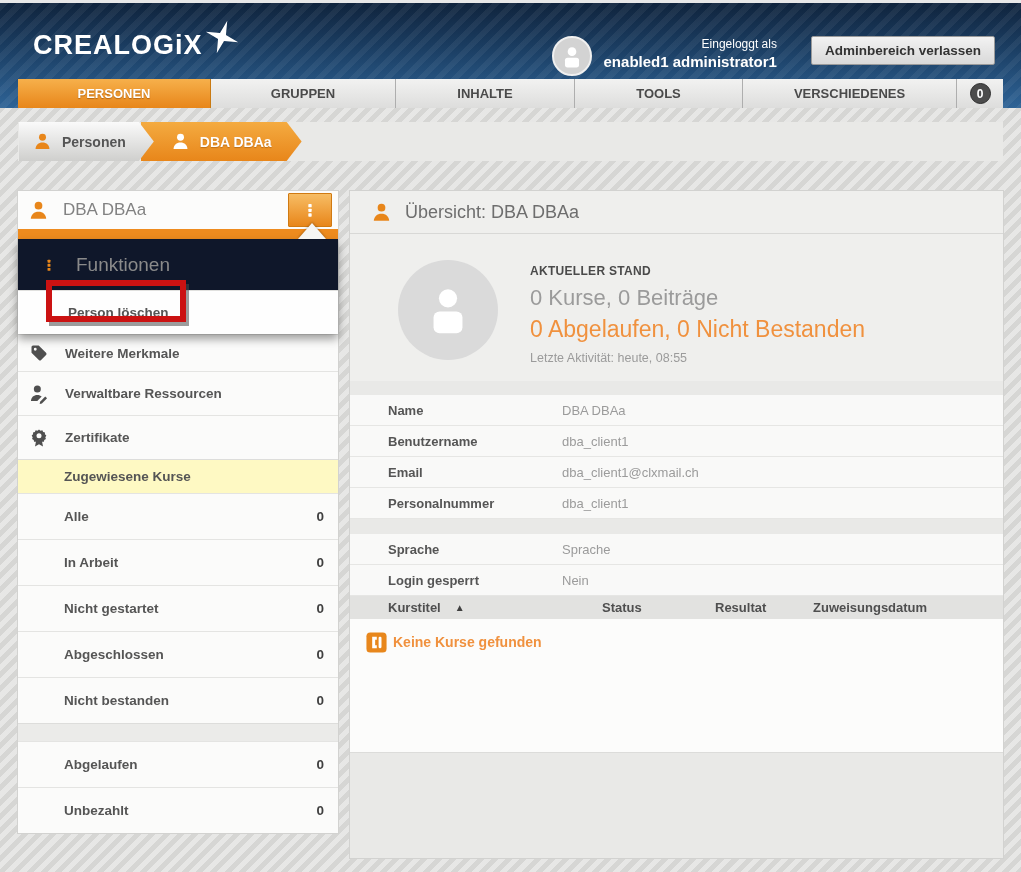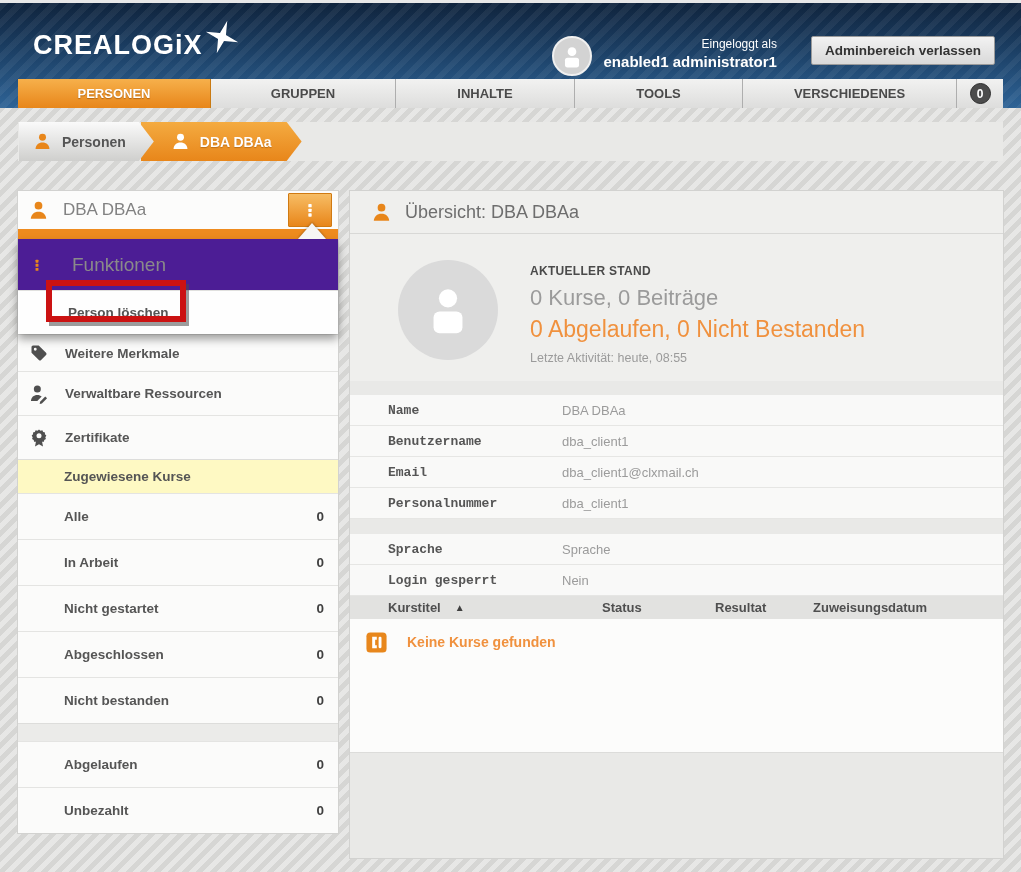--- a/index.html
+++ b/index.html
@@ -84,22 +84,22 @@
     background:linear-gradient(#f7bd65,#e8861a); display:flex; align-items:center; justify-content:center;
     color:#fff; cursor:pointer;
   }
   .sb-orange-bar { height:10px; background:#ee8b1e; position:relative; }
   .notch {
     position:absolute; right:12px; top:-6px; width:0; height:0; z-index:5;
     border-left:14px solid transparent; border-right:14px solid transparent; border-bottom:16px solid #f6f6f4;
     filter:drop-shadow(0 -1px 1px rgba(0,0,0,0.25));
   }
   .dropdown { position:relative; background:#fff; box-shadow:0 5px 9px rgba(0,0,0,0.38); z-index:4; }
-  .dropdown-header { height:52px; background:#4c1d95; border-bottom:1px solid #e0e0de;
-    display:flex; align-items:center; padding-left:12px; gap:28px; }
+  .dropdown-header { height:52px; background:#0f172a; border-bottom:1px solid #e0e0de;
+    display:flex; align-items:center; padding-left:24px; gap:20px; }
   .dropdown-header .kebab-ico { color:#e8861a; }
   .dropdown-title { font-size:19px; color:#8a8a8a; }
   .dropdown-item { height:43px; display:flex; align-items:center; padding-left:50px;
     font-size:13.5px; font-weight:bold; color:#555; background:#fefefe; cursor:pointer; }
   .annotation-box {
     position:absolute; left:28px; top:41px; width:140px; height:42px;
     border:6px solid #cb1212; box-shadow:3px 4px 0 rgba(75,75,75,0.55); z-index:6; pointer-events:none;
   }
   .sb-row { display:flex; align-items:center; border-top:1px solid #e4e4e2; background:#fbfbfa; cursor:pointer; }
   .sb-link { height:44px; padding-left:10px; gap:15px; }
@@ -124,31 +124,31 @@
     display:flex; align-items:center; justify-content:center; color:#fff;
   }
   .status-heading { font-size:12px; font-weight:bold; color:#4a4a4a; letter-spacing:0.3px; margin-top:4px; }
   .status-line1 { font-size:22px; color:#9b9b9b; margin-top:7px; }
   .status-line2 { font-size:23px; color:#f0913e; margin-top:5px; }
   .status-activity { font-size:12.5px; color:#9b9b9b; margin-top:8px; }
 
   .detail-gap { height:14px; background:#e9e9e7; }
   .detail-gap2 { height:15px; background:#e9e9e7; }
   .detail-row { height:31px; display:flex; align-items:center; background:#f9f9f8; border-bottom:1px solid #e6e6e4; }
-  .detail-label { width:212px; padding-left:38px; font-size:13px; font-weight:bold; color:#555;font-family:Liberation Mono, monospace; }
+  .detail-label { width:212px; padding-left:38px; font-size:13px; font-weight:bold; color:#555; }
   .detail-value { font-size:13px; color:#9b9b9b; }
 
   .course-header { height:23px; background:#e2e2e0; display:flex; align-items:center; font-size:13px; font-weight:bold; color:#4f4f4f; }
   .col-kurstitel { width:252px; padding-left:38px; display:flex; align-items:center; gap:14px; cursor:pointer; }
   .sort-arrow { font-size:10px; color:#3f3f3f; }
   .col-status { width:113px; cursor:pointer; }
   .col-resultat { width:98px; cursor:pointer; }
   .col-datum { cursor:pointer; }
 
-  .empty-area { background:#fcfcfb; height:133px; display:flex; align-items:flex-start; padding:12px 0 0 15px; gap:19px; }
+  .empty-area { background:#fcfcfb; height:133px; display:flex; align-items:flex-start; padding:12px 0 0 15px; gap:5px; }
   .empty-msg { font-size:14px; font-weight:bold; color:#f0913e; margin-top:3px; }
   .main-footer { background:#e9e9e7; border-top:1px solid #dcdcda; flex:1; min-height:40px; }
 
   svg { display:block; }
 </style>
 </head>
 <body>
 
 <div class="top-strip"></div>
 

